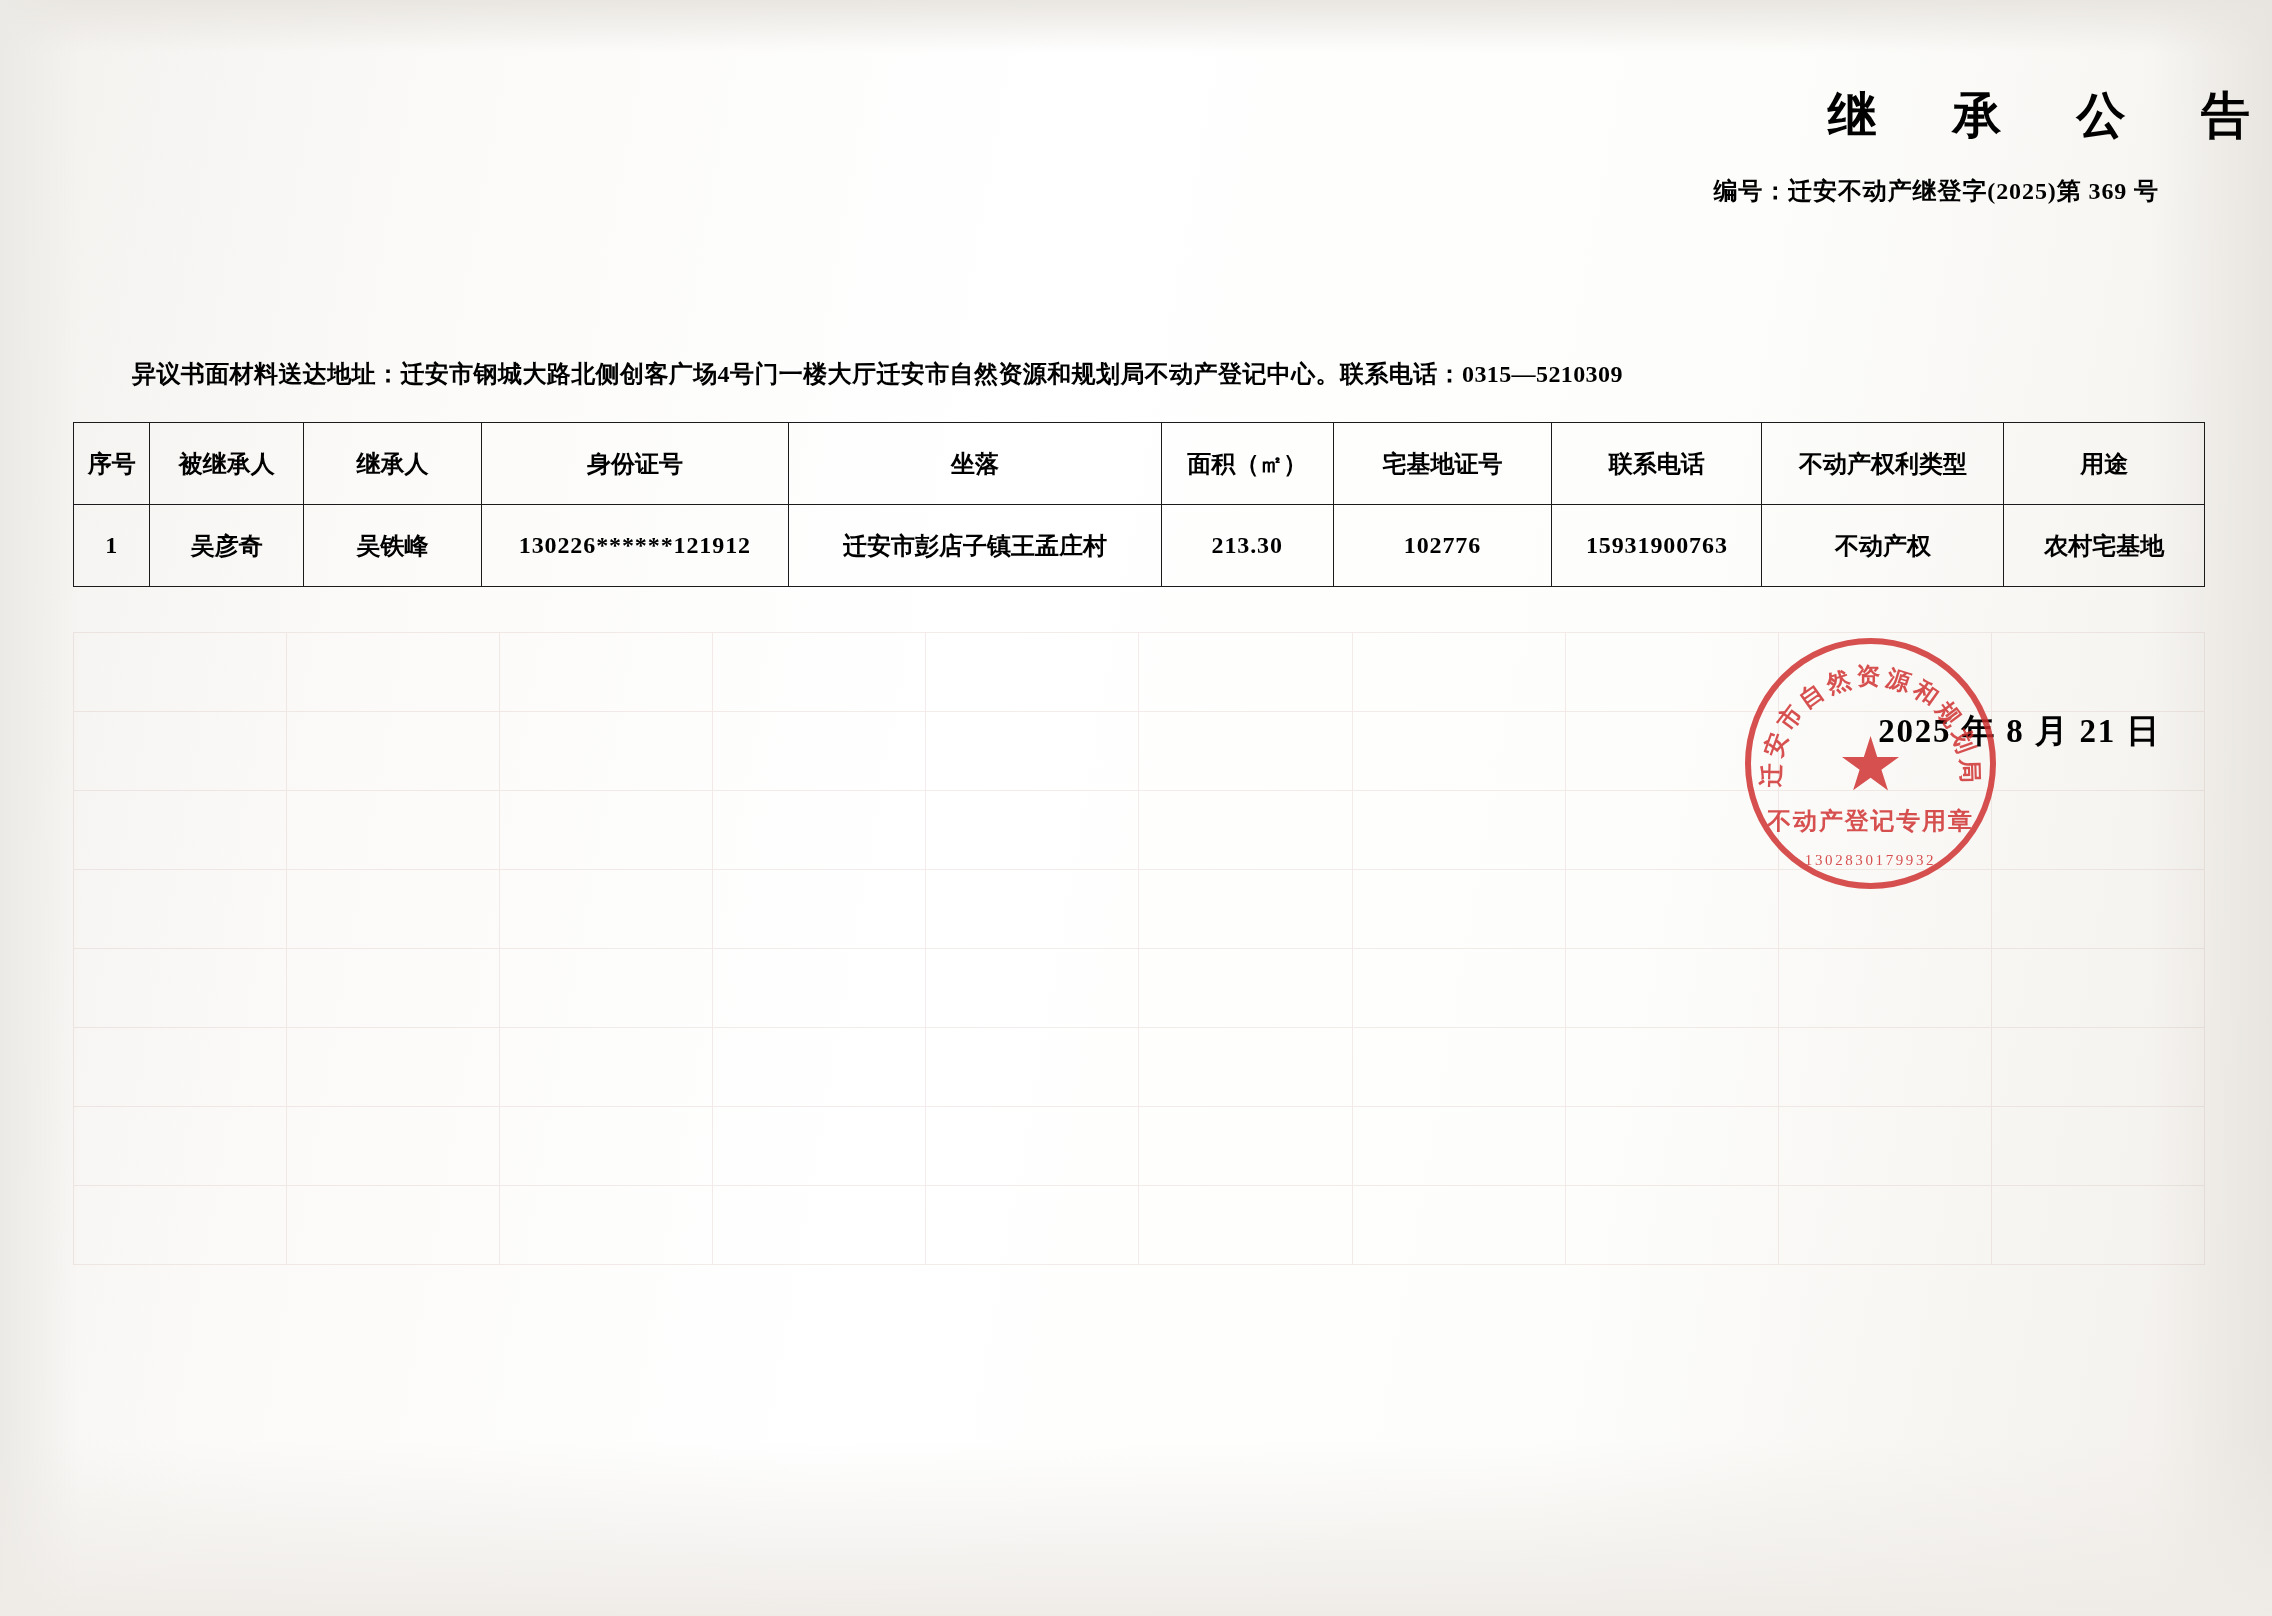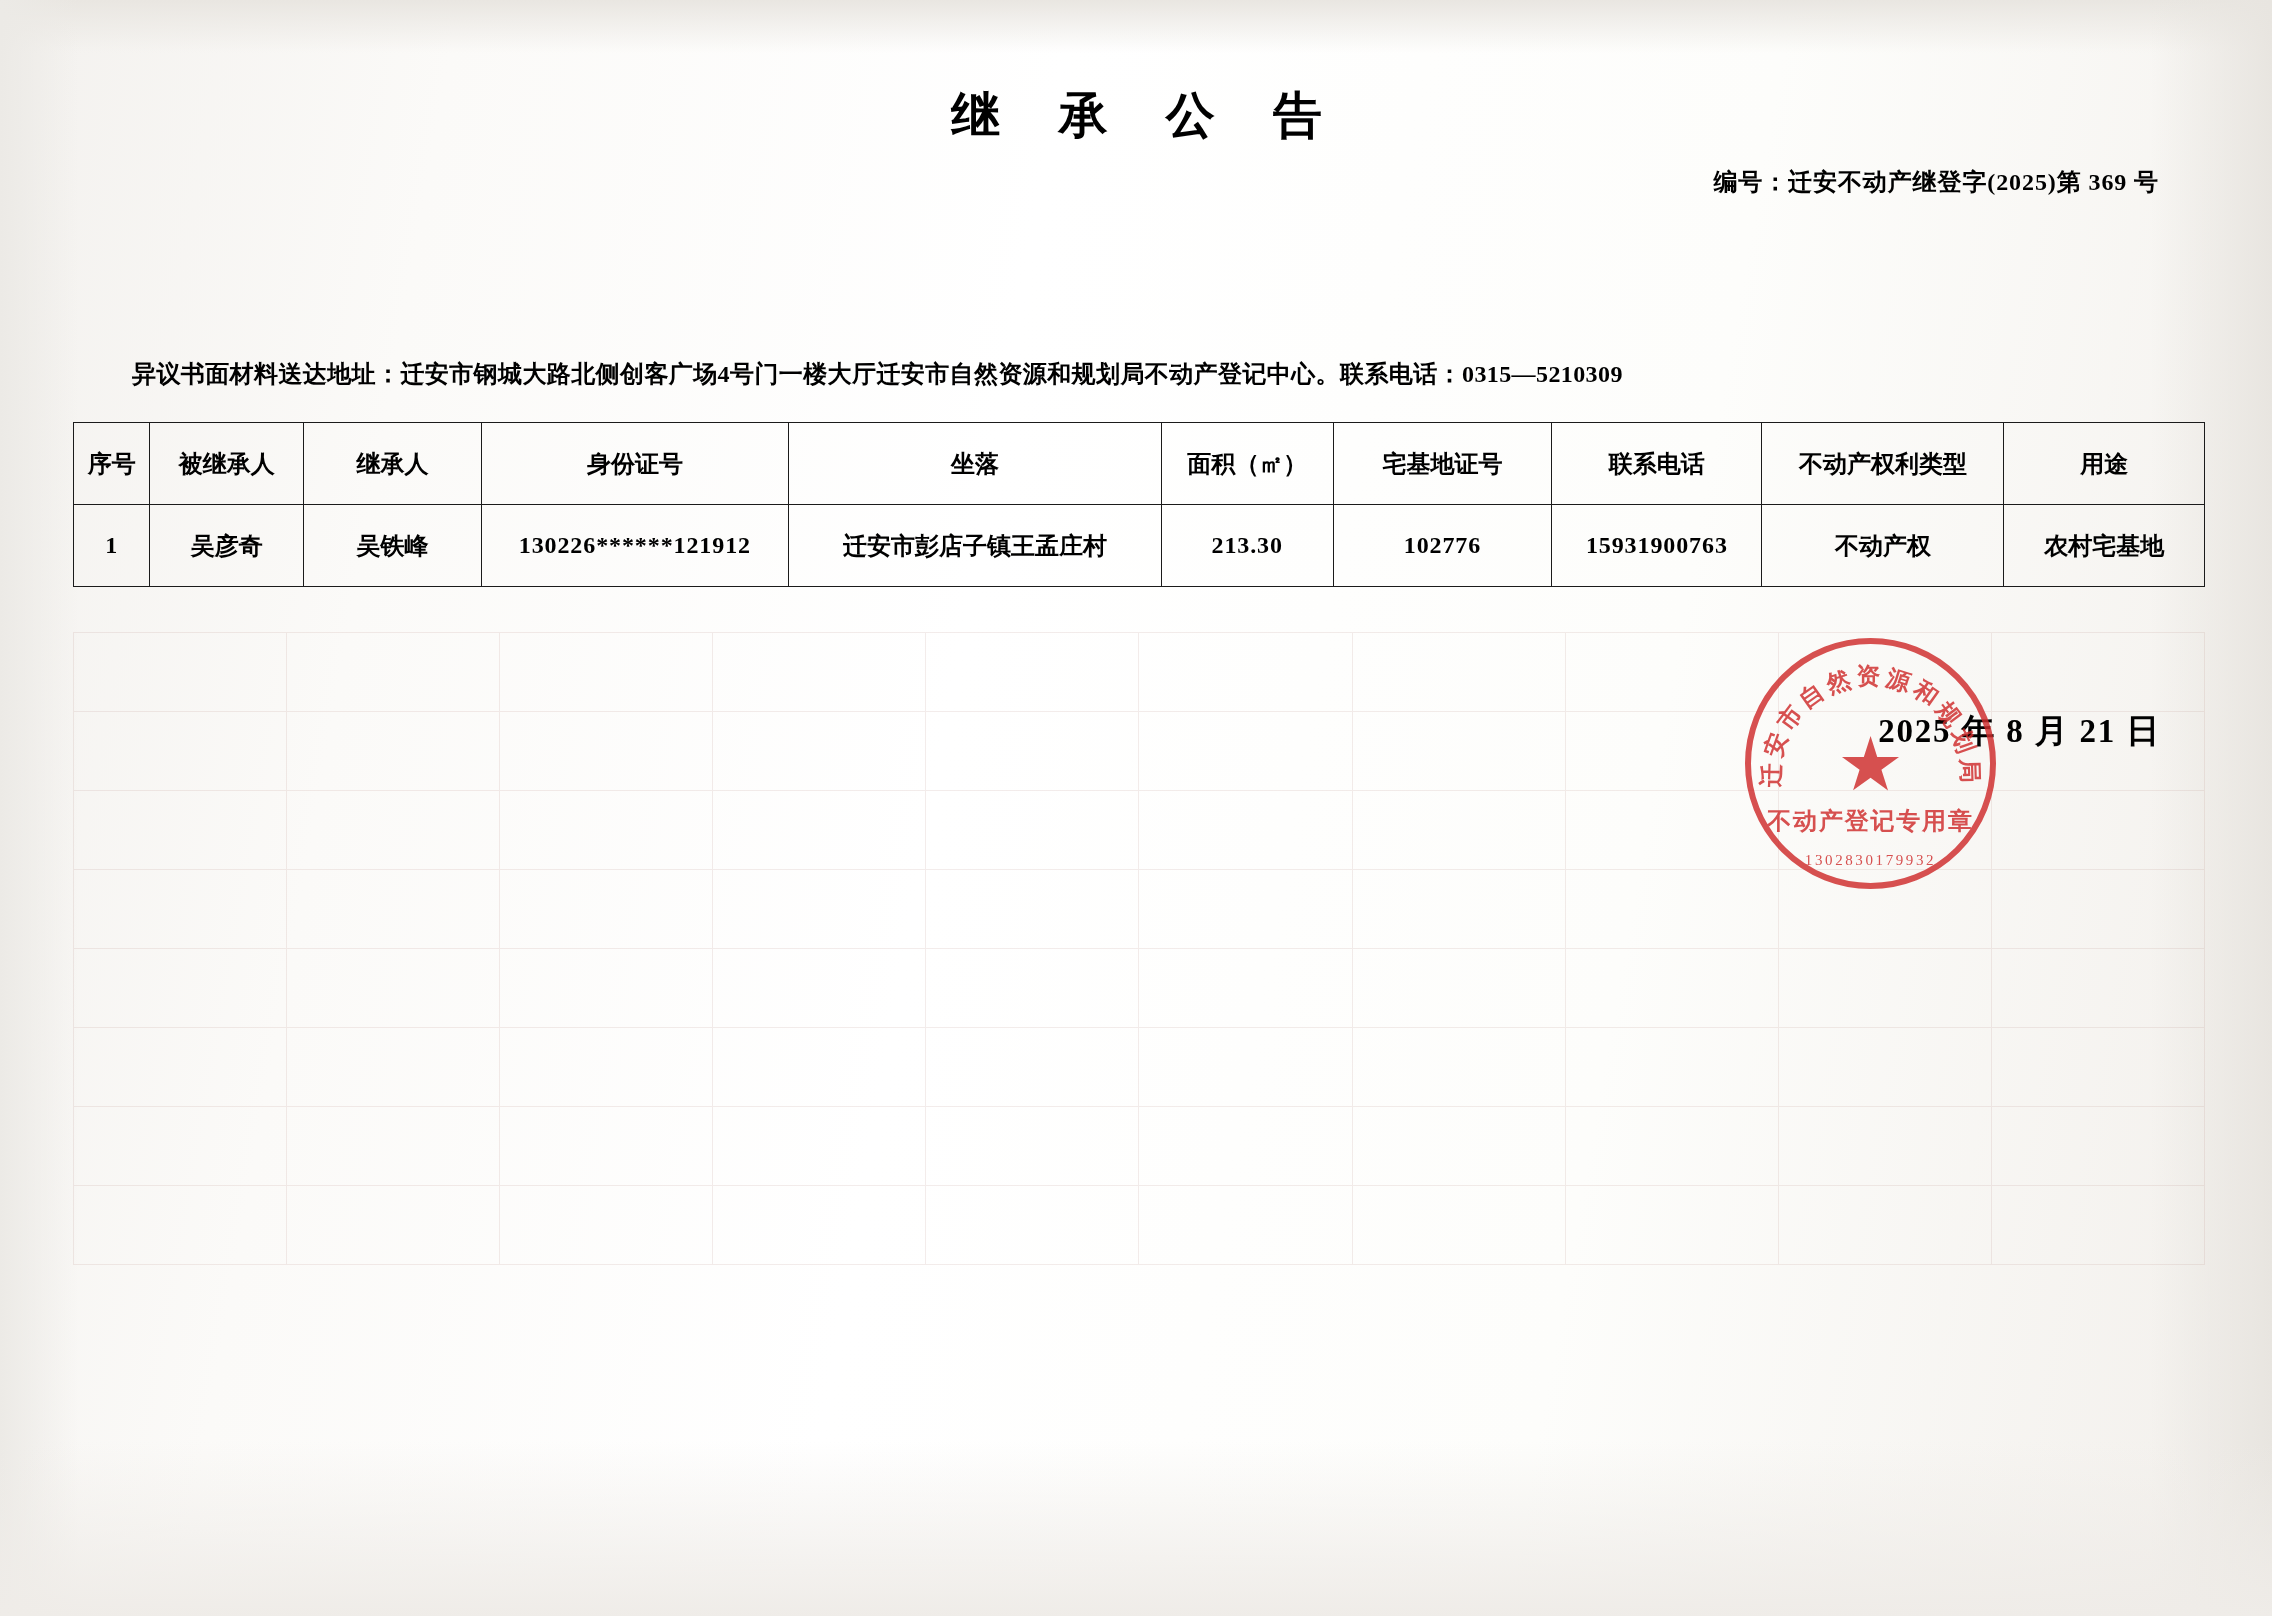--- a/index.html
+++ b/index.html
@@ -38,31 +38,31 @@
     position: absolute; left: 0; bottom: 0; width: 100%; height: 176px;
     background: linear-gradient(0deg, #efece8 0%, rgba(255,255,255,0) 100%);
     pointer-events: none;
   }
 
   .title {
     position: absolute;
     top: 83px;
     left: 0;
     width: 100%;
-    text-align: center;
+    text-align: right;
     font-size: 49px;
     font-weight: bold;
     letter-spacing: 23px;
     text-indent: 23px;
-    font-family: Liberation Serif, serif;
+    font-family: Liberation Mono, monospace;
   }
 
   .doc-number {
     position: absolute;
-    top: 166px;
+    top: 175px;
     right: 114px;
     font-size: 24px;
     font-weight: bold;
     letter-spacing: 0.9px;
   }
 
   .para1 {
     position: absolute;
     top: 237px;
     left: 79px;

